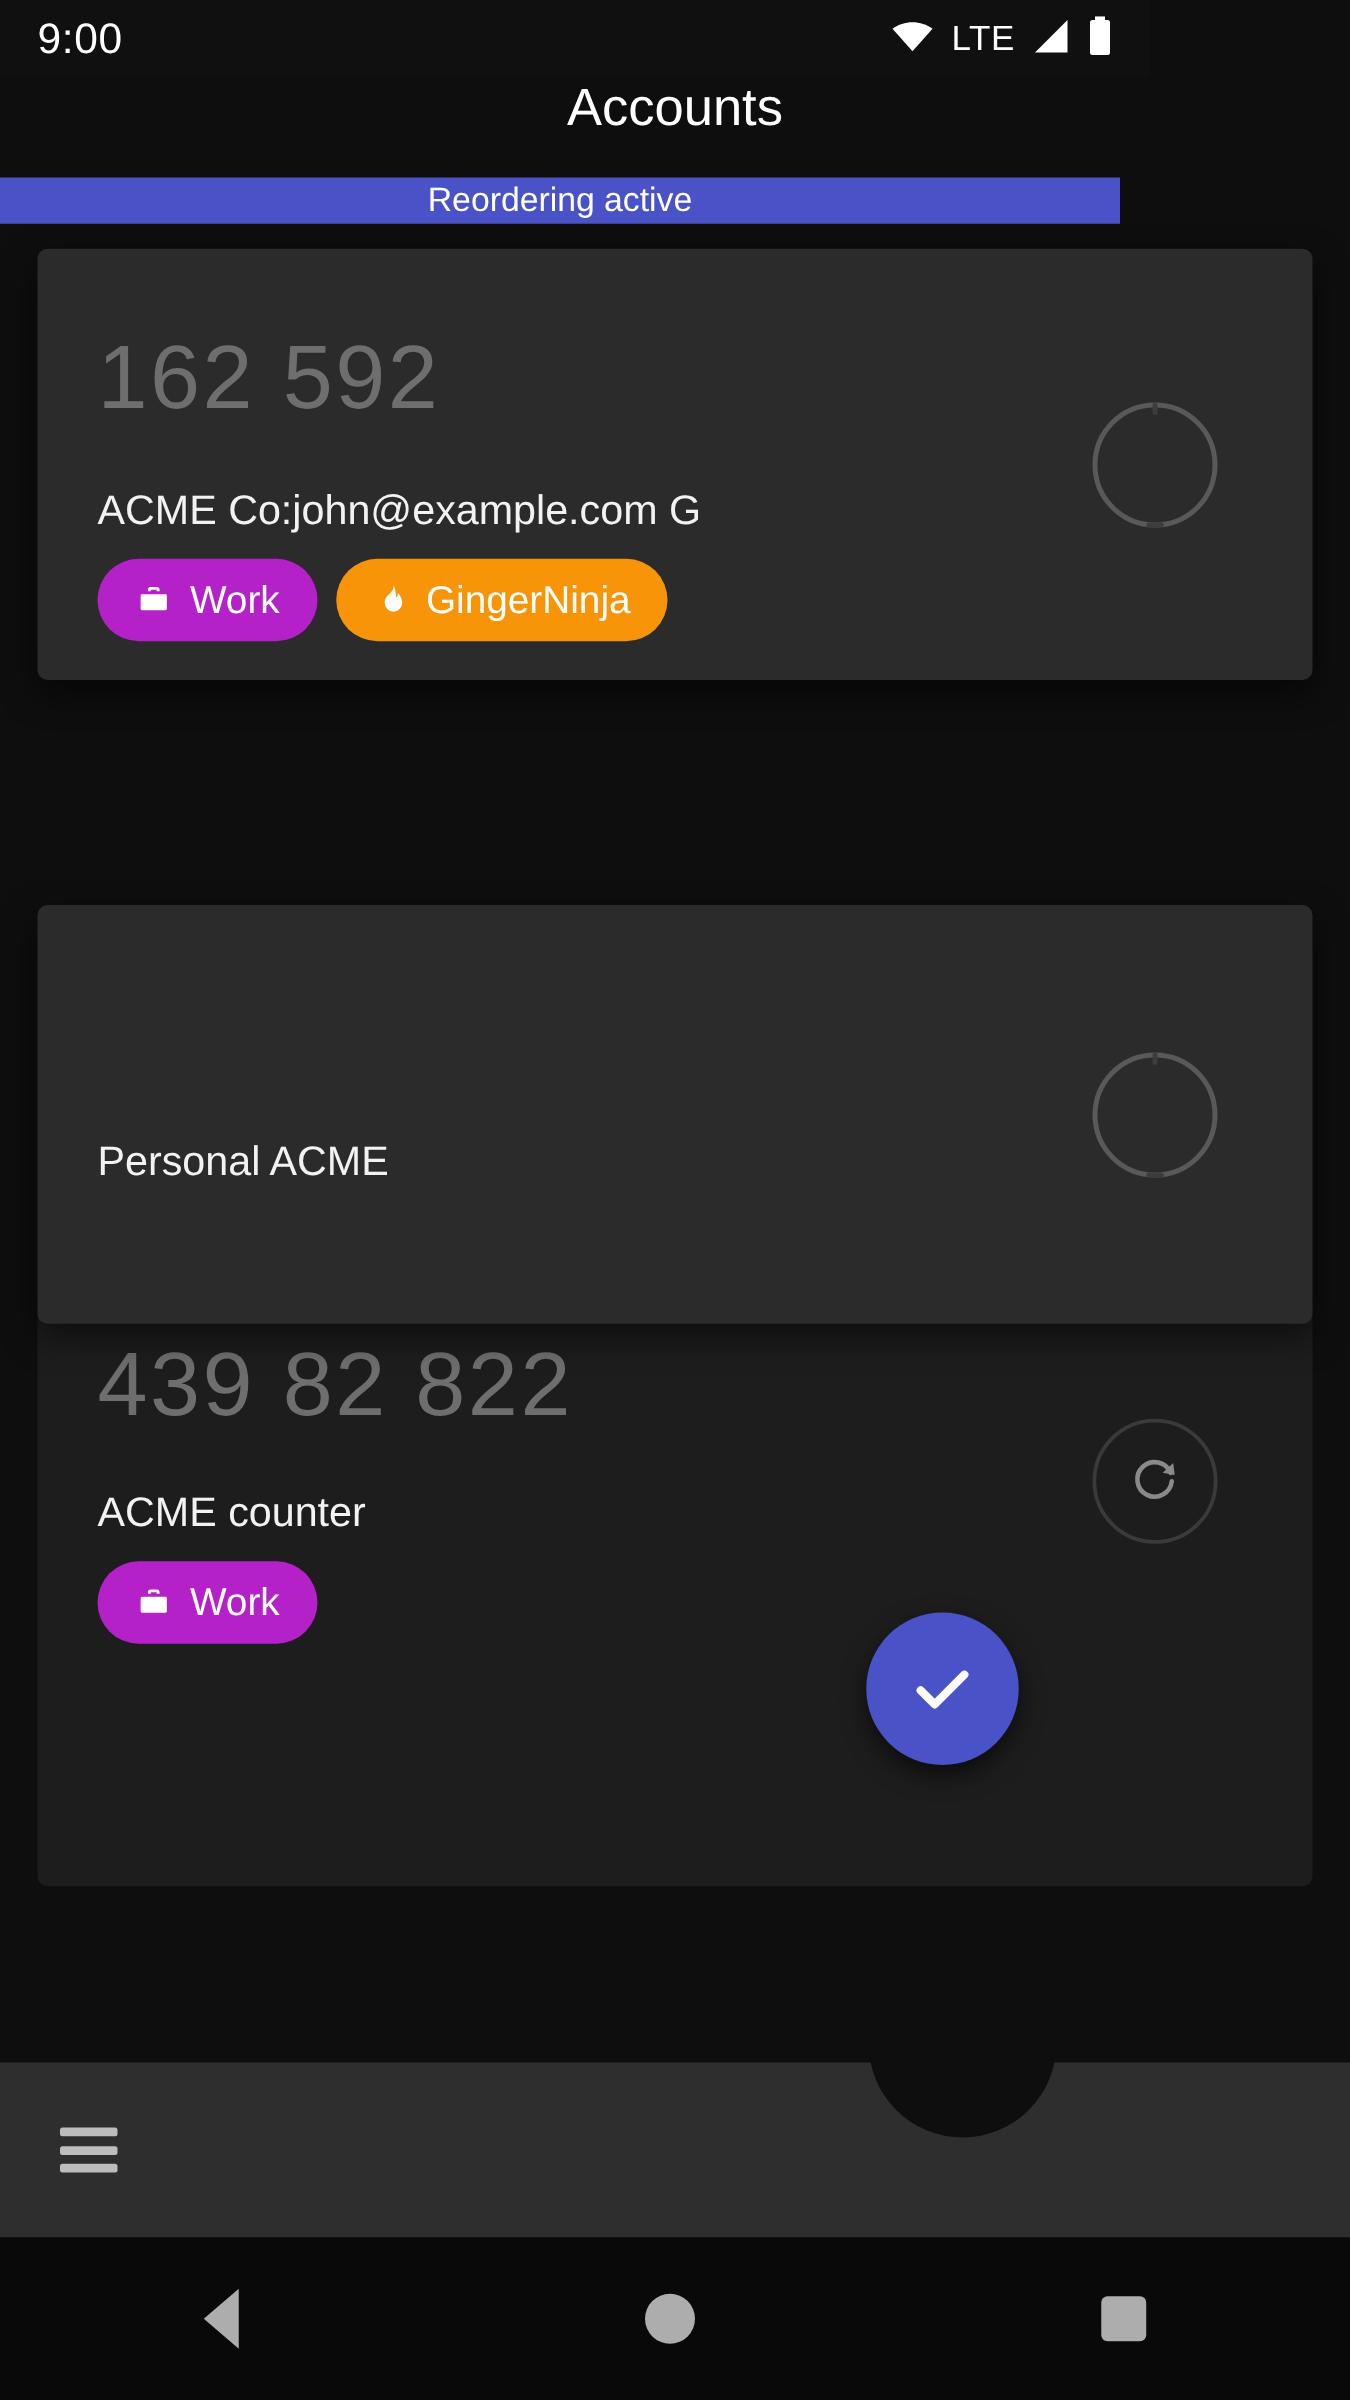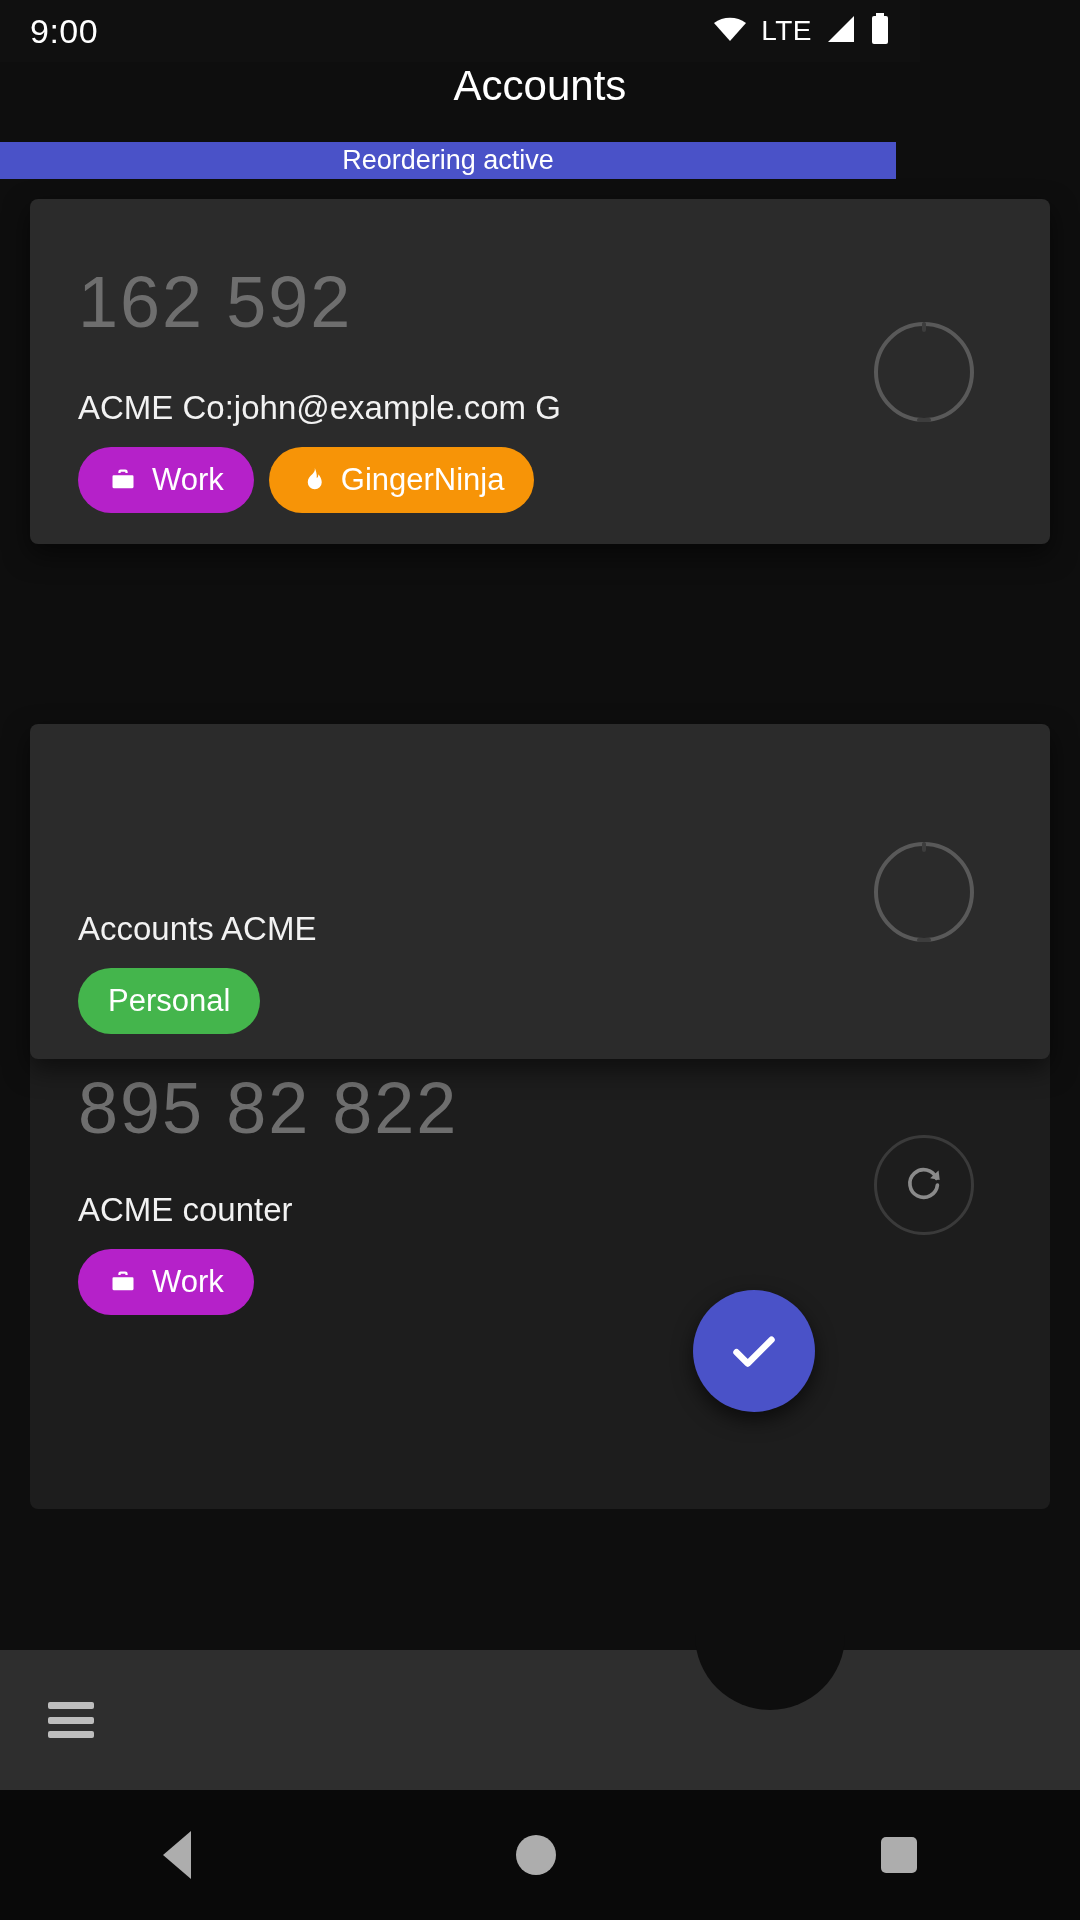--- a/index.html
+++ b/index.html
@@ -173,47 +173,42 @@
               <path fill="#ffffff" d="M13.5 1.5c.6 3-1.1 4.4-2.4 5.8C9.3 9 7.5 10.8 7.5 14a6 6 0 0 0 12 0c0-3-1.5-5.3-3-7 .2 1.6-.4 2.8-1.3 3.3.4-3.3-.8-6.6-1.7-8.8z"></path>
             </svg>
           </span>
           <span>GingerNinja</span>
         </div>
       </div>
       <div class="ring" style="right:76px; top:123px;"></div>
     </div>
 
     <div class="card beneath" style="top:860px; height:470px;">
-      <div class="otp" style="position:absolute; left:48px; top:28px;">895 82 822</div>
+      <div class="otp" style="position:absolute; left:48px; top:28px;">439 82 822</div>
       <div class="acct-label" style="position:absolute; left:48px; top:152px;">ACME counter</div>
       <div class="chips" style="position:absolute; left:48px; top:210px;">
         <div class="chip" style="background:#b521c9;">
           <span class="chip-ico">
             <svg width="30" height="28" viewBox="0 0 24 24">
               <path fill="#ffffff" d="M10 3h4a2 2 0 0 1 2 2v1h-2V5h-4v1H8V5a2 2 0 0 1 2-2zM4 8h16a1 1 0 0 1 1 1v9a1 1 0 0 1-1 1H4a1 1 0 0 1-1-1V9a1 1 0 0 1 1-1z"></path>
             </svg>
           </span>
           <span>Work</span>
         </div>
       </div>
       <div class="refresh-ring" style="right:76px; top:96px;">
         <svg width="46" height="46" viewBox="0 0 24 24">
           <path fill="none" stroke="#8a8a8a" stroke-width="1.9" stroke-linecap="round" d="M18.5 8.5A7.2 7.2 0 1 0 19 12"></path>
           <path fill="#8a8a8a" d="M19.6 4.4l.6 5-5-.9z"></path>
         </svg>
       </div>
     </div>
 
     <div class="card floating" style="top:545px; height:335px;">
-      <div class="acct-label" style="position:absolute; left:48px; top:186px;">Accounts ACME</div>
-      <div class="chips" style="position:absolute; left:48px; top:244px;">
-        <div class="chip" style="background:#44b54c;">
-          <span>Personal</span>
-        </div>
-      </div>
+      <div class="acct-label" style="position:absolute; left:48px; top:186px;">Personal ACME</div>
       <div class="ring" style="right:76px; top:118px;"></div>
     </div>
 
   </div>
 
   <div class="bottombar">
     <div class="fab-notch"></div>
     <div class="hamburger">
       <i></i>
         <i></i>

